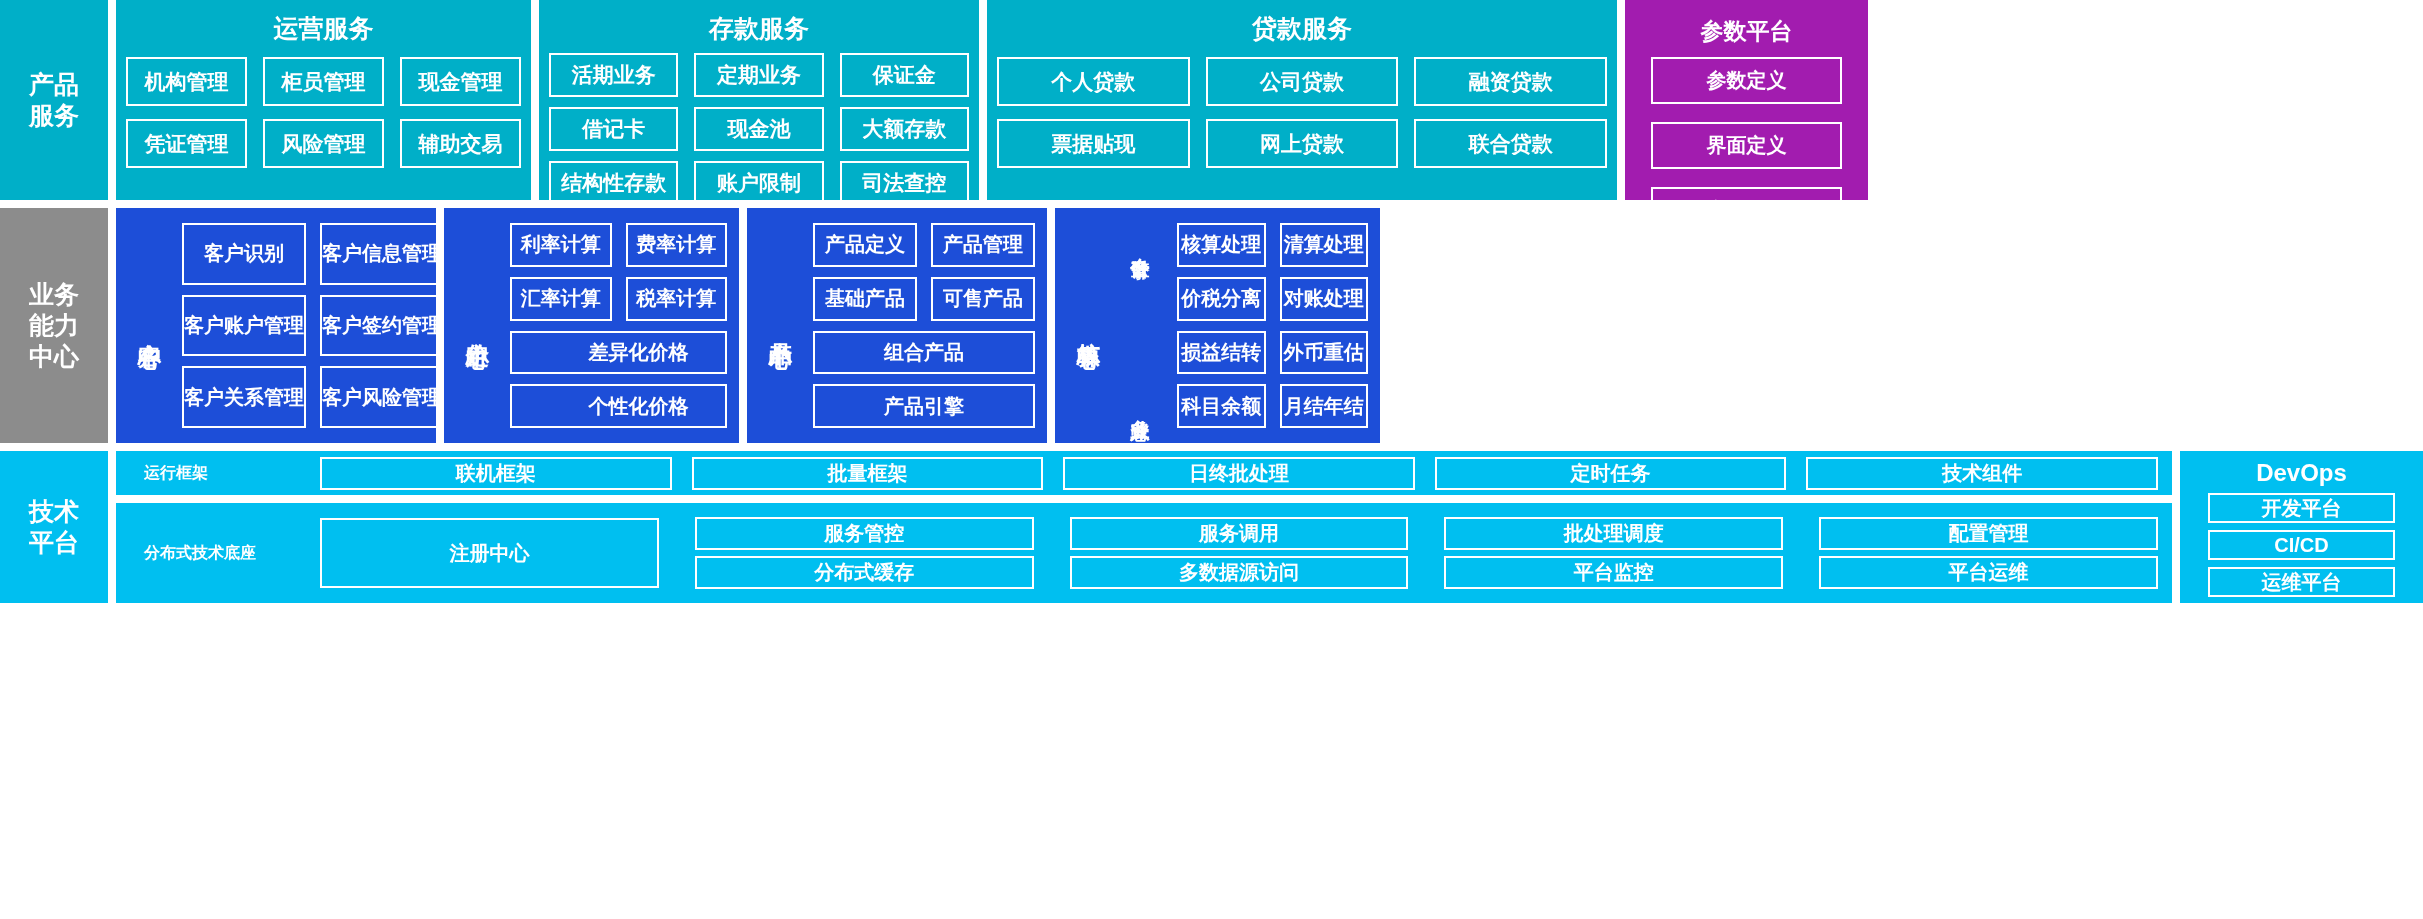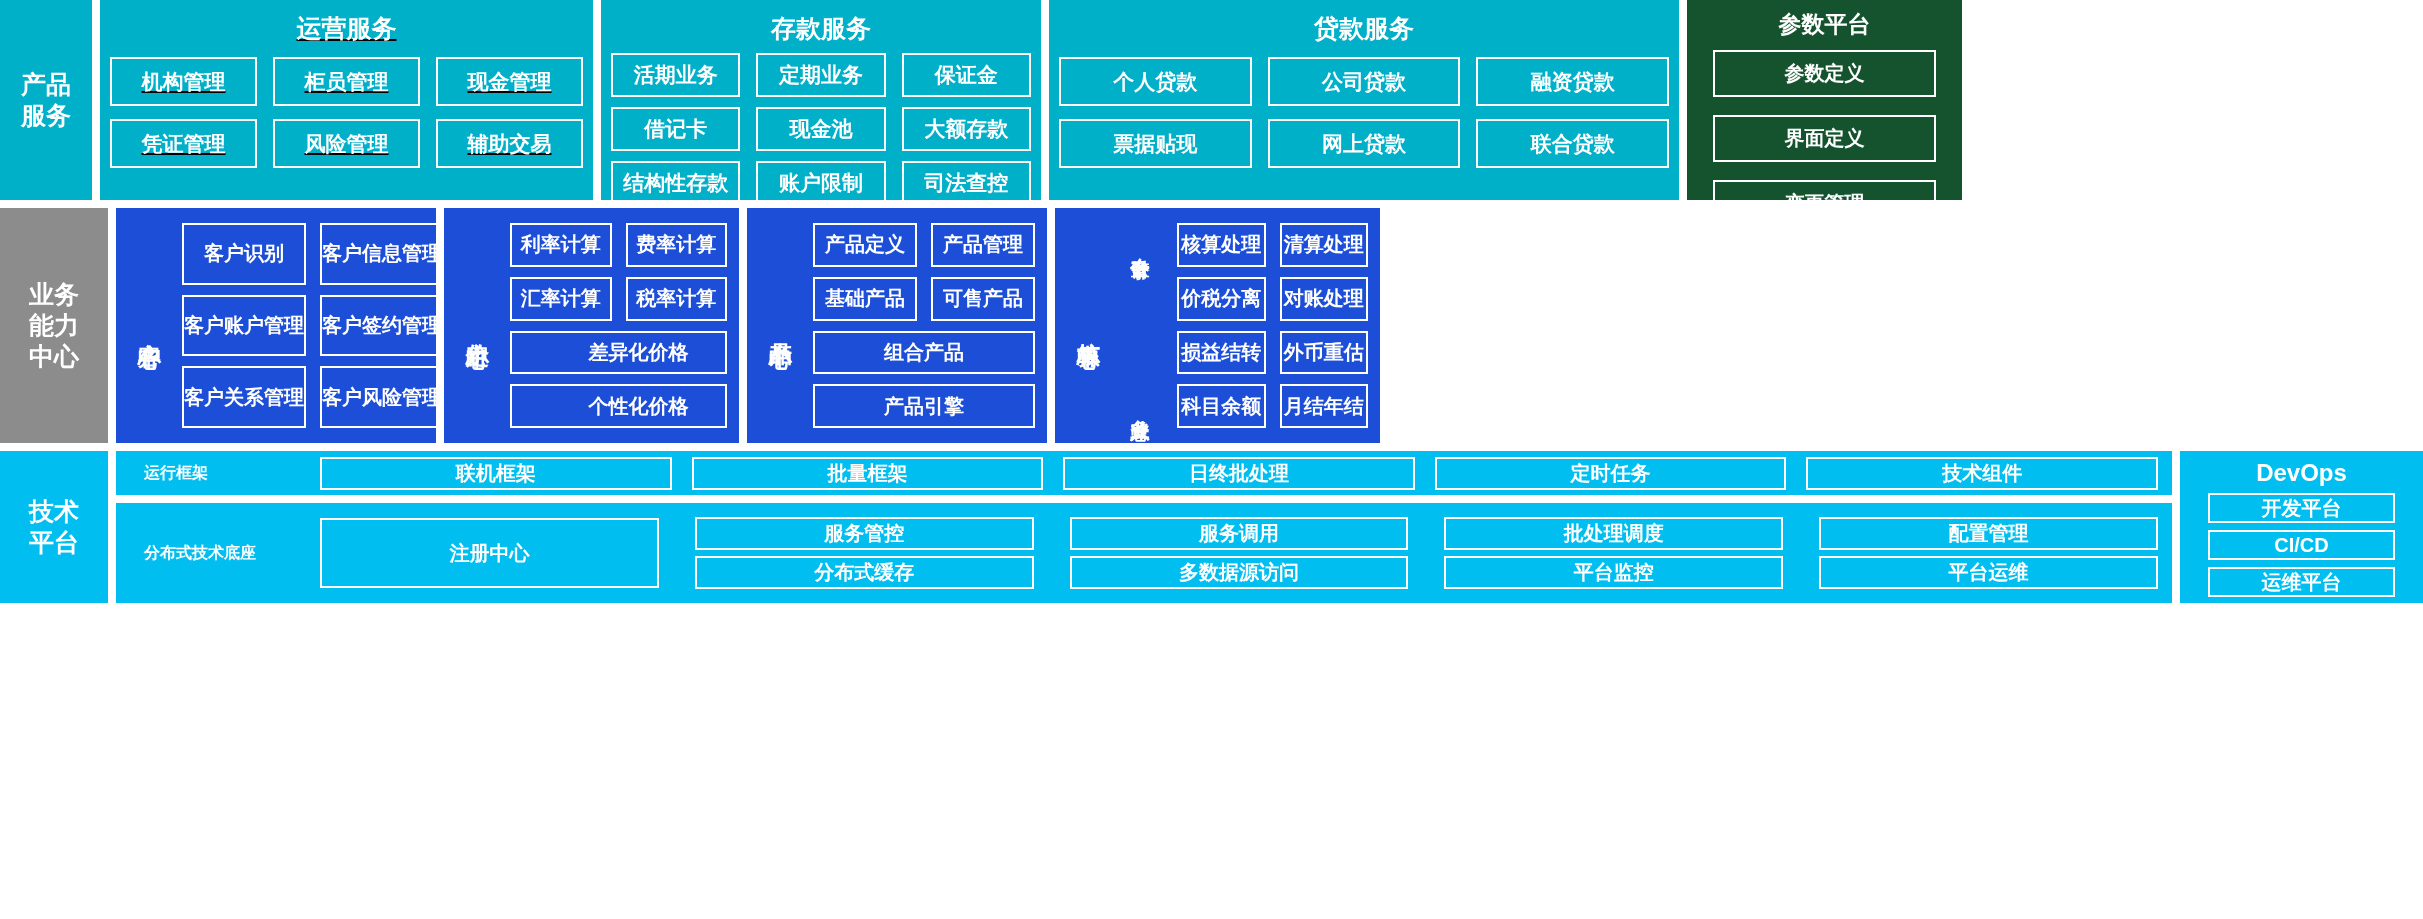--- a/index.html
+++ b/index.html
@@ -23,35 +23,35 @@
     color:#fff;font-weight:bold;text-align:center;width:100%;
   }
   .vlabel{
     color:#fff;font-weight:bold;writing-mode:vertical-rl;text-orientation:upright;
     display:flex;align-items:center;justify-content:center;letter-spacing:1px;
     line-height:1.05;
   }
 
   
   .l1{height:200px;}
-  .l1 .layerlabel{width:92px;background:#00AFC8;font-size:25px;}
+  .l1 .layerlabel{width:108px;background:#00AFC8;font-size:25px;}
   .l1 .panel{background:#00AFC8;padding:8px 10px 10px 10px;box-sizing:border-box;}
   .l1 .paneltitle{font-size:25px;margin:4px 0 12px 0;}
   .l1 .grid{display:grid;gap:13px 16px;}
   .l1 .tile{height:49px;font-size:21px;}
 
-  #p-operation{width:493px;text-decoration:underline;}
+  #p-operation{width:415px;}
   #p-operation .grid{grid-template-columns:repeat(3,1fr);}
   #p-deposit{width:440px;}
   #p-deposit .grid{grid-template-columns:repeat(3,1fr);gap:10px 16px;}
   #p-deposit .paneltitle{margin:4px 0 8px 0;}
   #p-deposit .tile{height:44px;}
   #p-loan{width:630px;}
   #p-loan .grid{grid-template-columns:repeat(3,1fr);}
-  #p-param{width:275px;background:#14532d;padding:5px 26px 10px 26px;box-sizing:border-box;}
+  #p-param{width:243px;background:#a21caf;padding:12px 26px 10px 26px;box-sizing:border-box;}
   #p-param .paneltitle{font-size:23px;margin:4px 0 10px 0;}
   #p-param .tile{height:47px;font-size:20px;margin-bottom:18px;}
 
   
   .l2{height:235px;margin-top:8px;}
   .l2 .layerlabel{width:108px;background:#8C8C8C;font-size:25px;}
   .l2 .panel{background:#1d4ed8;padding:10px 12px;box-sizing:border-box;display:flex;align-items:center;}
   .l2 .vlabel{font-size:23px;width:44px;flex:0 0 44px;margin-right:10px;}
   .l2 .tile{font-size:20px;}
   .l2 .cells{display:grid;flex:1;gap:10px 14px;}

